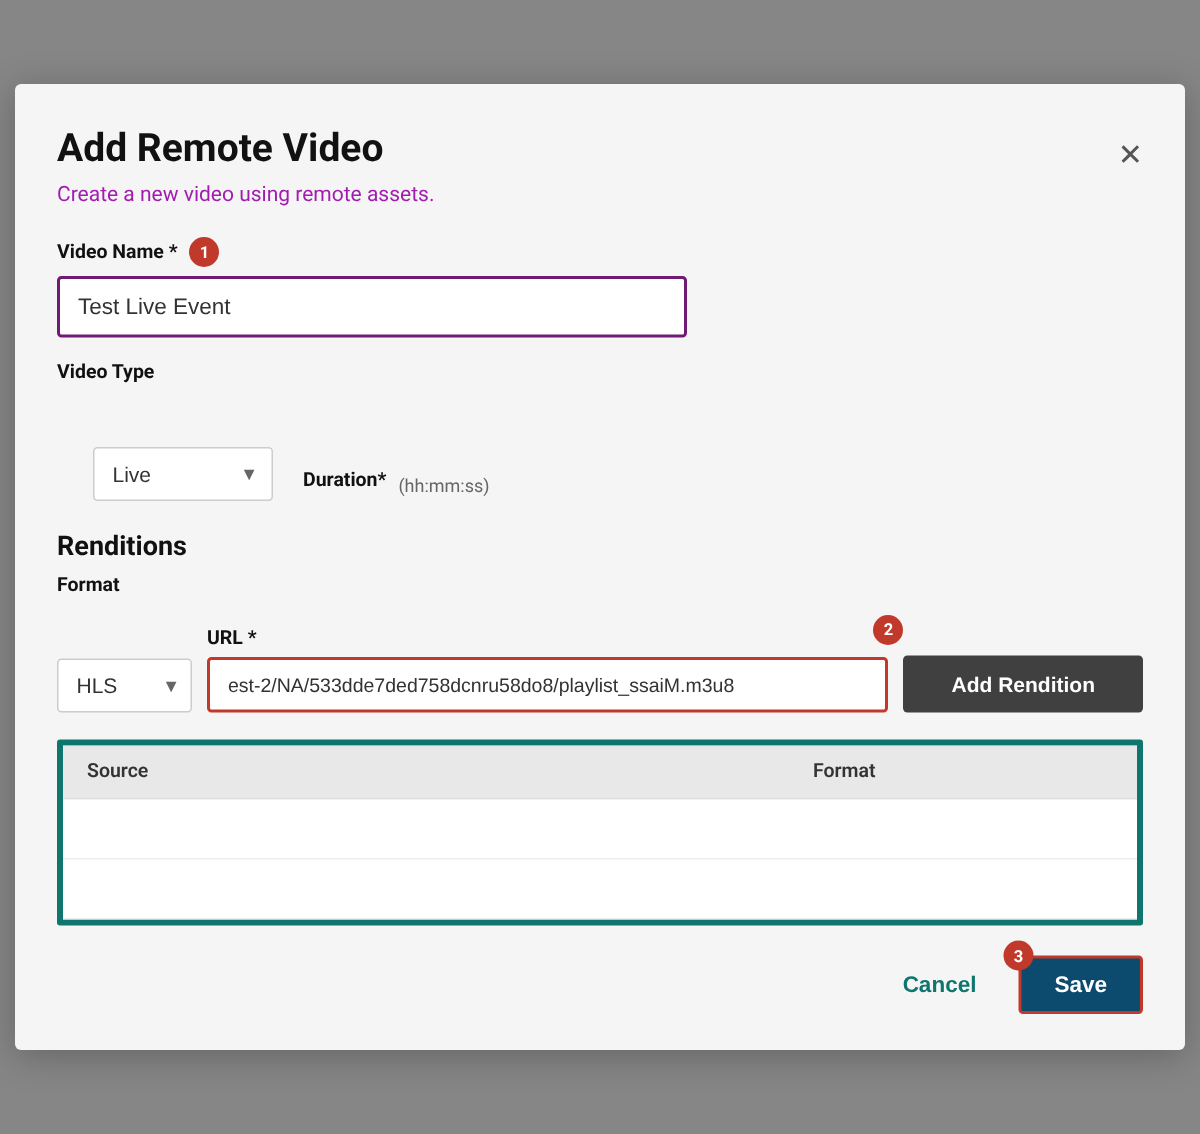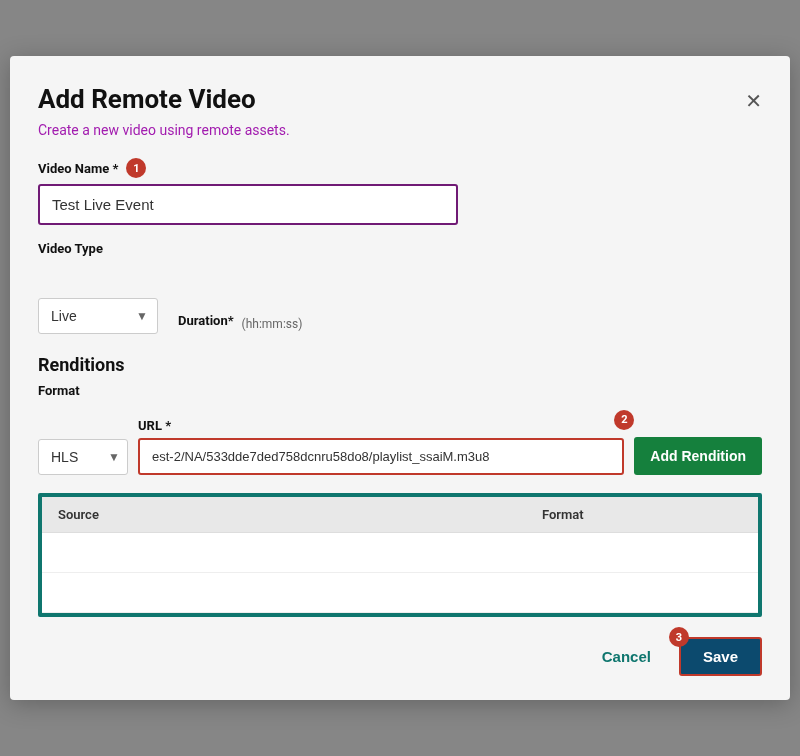--- a/index.html
+++ b/index.html
@@ -30,21 +30,21 @@
       background: #f5f5f5;
       border-radius: 4px;
       width: 780px;
       padding: 28px 28px 24px 28px;
       position: relative;
       box-shadow: 0 4px 24px rgba(0,0,0,0.25);
     }
 
     .modal-header {
       display: flex;
-      align-items: center;
+      align-items: flex-end;
       justify-content: space-between;
       margin-bottom: 8px;
     }
 
     .modal-title {
       font-size: 26px;
       font-weight: 700;
       color: #111;
     }
 
@@ -117,20 +117,21 @@
       gap: 36px;
     }
 
     .field-group .field-label {
       margin-bottom: 6px;
     }
 
     .select-wrapper {
       position: relative;
       display: inline-block;
+      margin-left: 24px;
     }
 
     .select-input {
       appearance: none;
       -webkit-appearance: none;
       padding: 9px 32px 9px 12px;
       font-size: 14px;
       border: 1px solid #ccc;
       border-radius: 3px;
       background: #fff;
@@ -198,25 +199,25 @@
       padding: 9px 12px;
       font-size: 13px;
       border: 2px solid #c0392b;
       border-radius: 3px;
       background: #fff;
       outline: none;
       color: #333;
     }
 
     .add-rendition-btn {
-      background: #15803d;
+      background: #404040;
       color: white;
       border: none;
       border-radius: 3px;
-      padding: 9px 16px;
+      padding: 9px 32px;
       font-size: 14px;
       font-weight: 600;
       cursor: pointer;
       white-space: nowrap;
       height: 38px;
       align-self: flex-end;
       margin-top: 40px;
     }
 
     .table-container {

